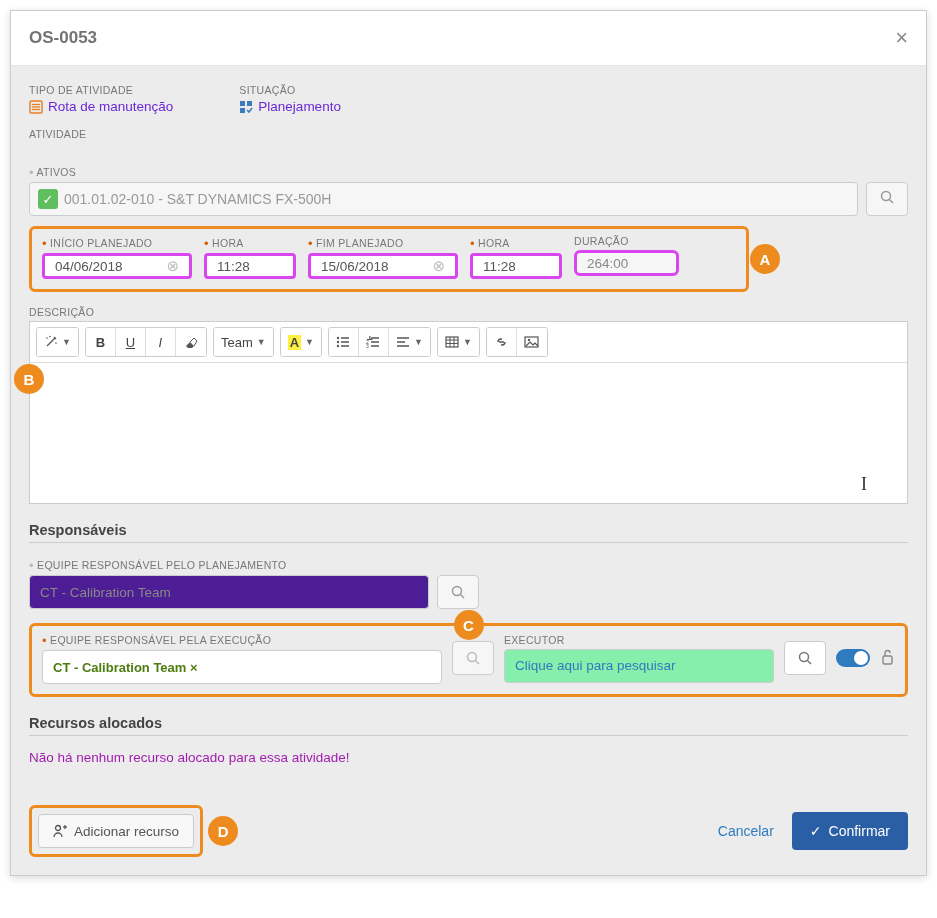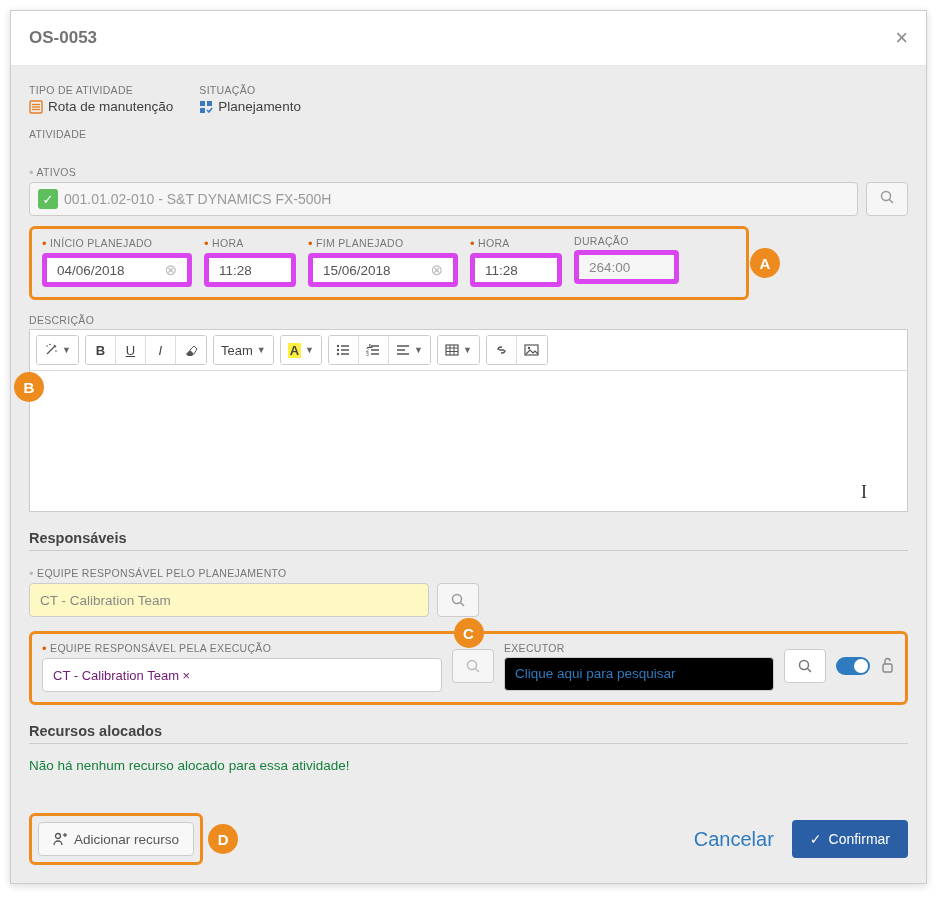--- a/index.html
+++ b/index.html
@@ -34,21 +34,21 @@
     cursor: pointer;
     background: none;
     border: none;
   }
   .modal-body {
     background: #ececec;
     padding: 18px;
   }
   .top-row {
     display: flex;
-    gap: 26px;
+    gap: 66px;
     margin-bottom: 14px;
   }
   .field-label {
     font-size: 10.5px;
     color: #777;
     text-transform: uppercase;
     letter-spacing: 0.3px;
     margin-bottom: 3px;
   }
   .field-label .req {
@@ -58,21 +58,21 @@
     top: 1px;
   }
   .field-label .opt {
     color: #bbb;
     font-size: 13px;
     position: relative;
     top: 1px;
   }
   .field-value {
     font-size: 13.5px;
-    color: #404040;
+    color: #6d28d9;
     display: flex;
     align-items: center;
     gap: 5px;
   }
   .icon-route {
     width: 14px; height: 14px;
     display: inline-flex; align-items: center; justify-content: center;
   }
   .icon-status {
     width: 14px; height: 14px;
@@ -141,22 +141,22 @@
   .badge-B { left: -15px; top: 58px; }
   .badge-C { left: 50%; transform: translateX(-50%); top: -16px; }
   .badge-D { right: -38px; top: 50%; transform: translateY(-50%); }
 
   .dates-row {
     display: flex;
     gap: 12px;
   }
   .dates-row .fld { flex: 0 0 auto; }
   .input {
-    height: 34px;
-    border: 5px solid #d946ef;
+    height: 26px;
+    border: 3px solid #d946ef;
     border-radius: 4px;
     background: #fff;
     padding: 0 10px;
     font-size: 13.5px;
     color: #555;
     display: flex;
     align-items: center;
     justify-content: space-between;
   }
   .input .clear { color: #bbb; font-size: 15px; cursor: pointer; }
@@ -232,44 +232,45 @@
   .team-row {
     display: flex;
     gap: 8px;
     margin-bottom: 14px;
   }
   .team-input {
     width: 400px;
     height: 34px;
     border: 1px solid #ccc;
     border-radius: 4px;
-    background: #fef9c3;
+    background: #4c1d95;
     padding: 0 10px;
     font-size: 13.5px;
     color: #888;
     display: flex;
     align-items: center;
   }
   .team-input.enabled { background: #fff; color: #555; }
   .chip {
     font-size: 13px;
-    color: #701a75;
+    color: #4d7c0f;
+    font-weight: bold;
   }
   .exec-row {
     display: flex;
     gap: 10px;
     align-items: center;
   }
   .exec-col { flex: 1; }
   .exec-input {
     width: 100%;
     height: 34px;
     border: 1px solid #ccc;
     border-radius: 4px;
-    background: #000000;
+    background: #86efac;
     padding: 0 10px;
     font-size: 13.5px;
     color: #2f7bbf;
     display: flex;
     align-items: center;
   }
   .toggle {
     width: 34px; height: 18px;
     background: #2f7bbf;
     border-radius: 10px;
@@ -282,21 +283,21 @@
     width: 14px; height: 14px;
     background: #fff;
     border-radius: 50%;
     top: 2px;
     right: 2px;
   }
   .lock-icon { color: #888; font-size: 15px; }
 
   .no-resources {
     font-size: 13.5px;
-    color: #15803d;
+    color: #a21caf;
     margin: 11px 0 40px 0;
   }
 
   .footer {
     display: flex;
     justify-content: space-between;
     align-items: center;
     margin-top: 10px;
   }
   .add-wrap {
@@ -319,21 +320,21 @@
     gap: 7px;
     cursor: pointer;
   }
   .right-actions {
     display: flex;
     gap: 18px;
     align-items: center;
   }
   .cancel-link {
     color: #2f7bbf;
-    font-size: 20px;
+    font-size: 14px;
     cursor: pointer;
   }
   .confirm-btn {
     height: 38px;
     background: #2b5fa5;
     border: none;
     border-radius: 4px;
     color: #fff;
     font-size: 14px;
     padding: 0 18px;
@@ -434,21 +435,21 @@
           </div>
         </div>
         <div class="fld">
           <div class="field-label"><span class="req">•</span> <span>HORA</span></div>
           <div class="input w-time">
             <span>11:28</span>
           </div>
         </div>
         <div class="fld">
           <div class="field-label"><span>DURAÇÃO</span></div>
-          <div class="input w-time readonly" style="width:105px;">
+          <div class="input w-time readonly" style="width:105px;border-radius:6px;">
             <span>264:00</span>
           </div>
         </div>
       </div>
     </div>
 
     <div class="desc-section">
       <div class="callout-badge badge-B">B</div>
       <div class="field-label">DESCRIÇÃO</div>
       <div class="editor-wrap">

